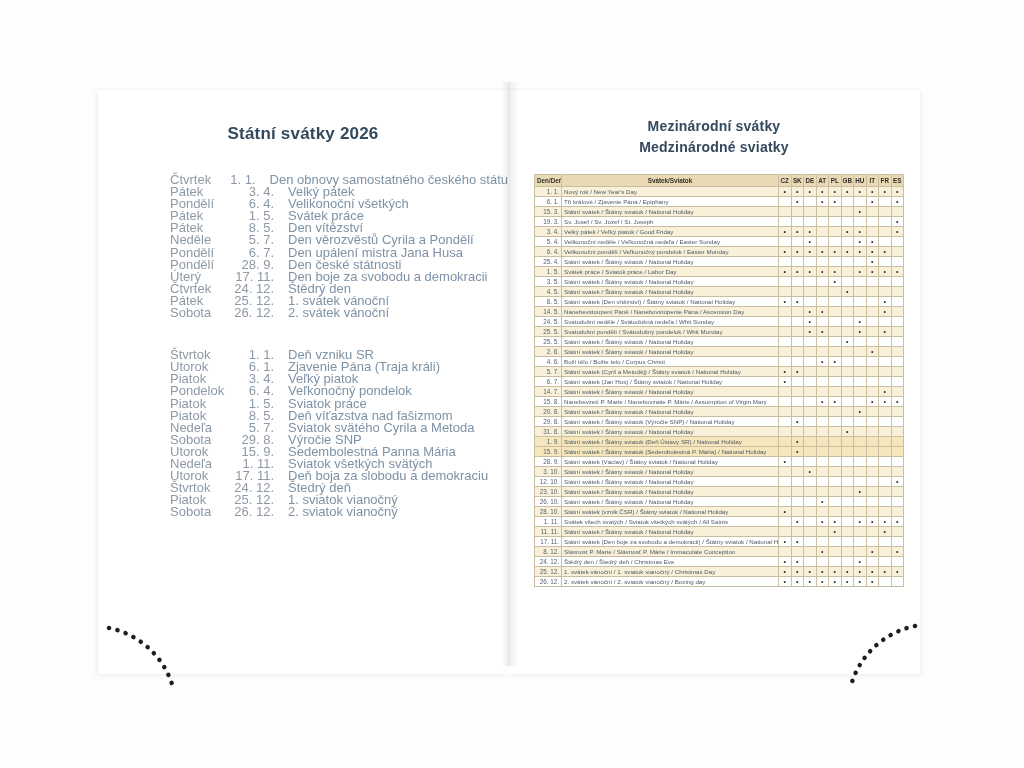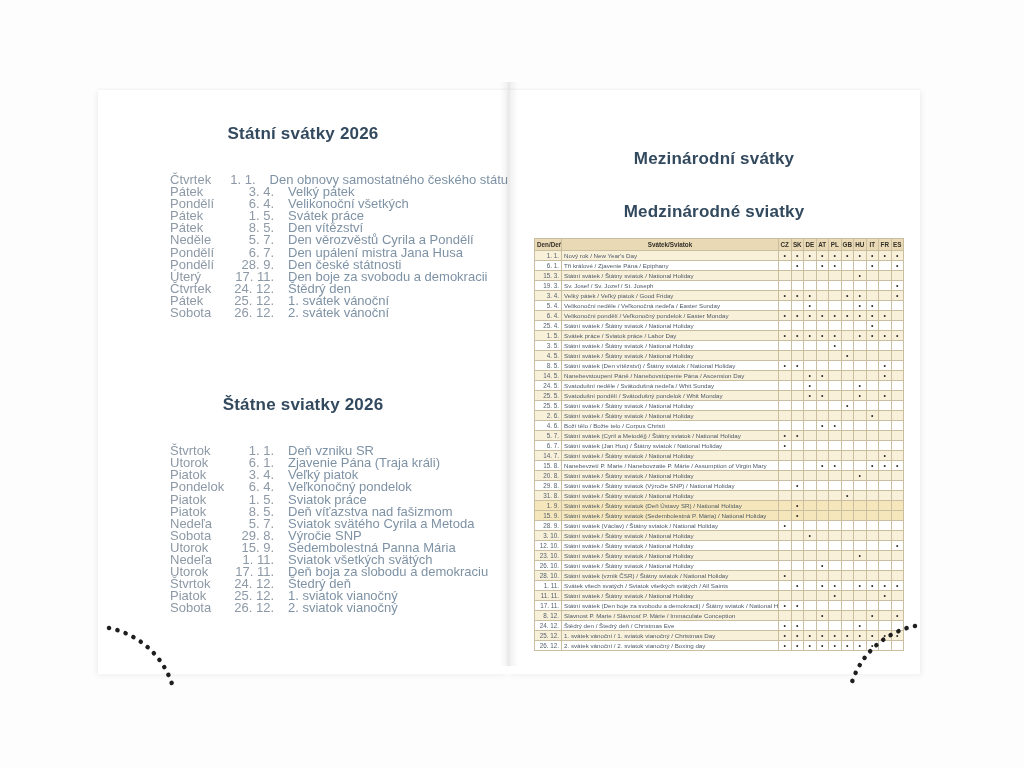--- a/index.html
+++ b/index.html
@@ -30,21 +30,21 @@
   .cz-title { padding-top:34px; }
   .sk-title { padding-top:76px; }
   .hlist { margin:30px 0 0 72px; }
   .hrow { display:flex; font-size:13px; line-height:12.1px; white-space:nowrap; }
   .hrow .day   { width:58px; color:#8d99a6; }
   .hrow .date  { width:46px; text-align:right; color:#8d99a6; }
   .hrow .hname { padding-left:14px; color:#7e92a5; }
 
   
   .intl-title { padding-top:26px; line-height:21px; }
-  .intl-title div { font-size:17px; font-weight:bold; color:#32495e;margin-top:32px; }
+  .intl-title div { font-size:14px; font-weight:bold; color:#32495e; }
   .table-wrap { margin:16px 0 0 26px; width:370px; }
   table.holiday-table {
     border-collapse:collapse; table-layout:fixed; width:370px;
     border:1px solid #8f8774;
   }
   .holiday-table th, .holiday-table td {
     border:1px solid #c9bfa0;
     height:10px; line-height:9px; padding:0 2px;
     overflow:hidden; white-space:nowrap;
   }
@@ -131,21 +131,20 @@
     <span class="date">25. 12.</span>
     <span class="hname">1. svátek vánoční</span>
   </div>
         <div class="hrow">
     <span class="day">Sobota</span>
     <span class="date">26. 12.</span>
     <span class="hname">2. svátek vánoční</span>
   </div>
       </div>
 
-    <div class="big-title sk-title">Štátne sviatky 2026</div>
     <div class="hlist">
         <div class="hrow">
     <span class="day">Štvrtok</span>
     <span class="date">1. 1.</span>
     <span class="hname">Deň vzniku SR</span>
   </div>
         <div class="hrow">
     <span class="day">Utorok</span>
     <span class="date">6. 1.</span>
     <span class="hname">Zjavenie Pána (Traja králi)</span>

